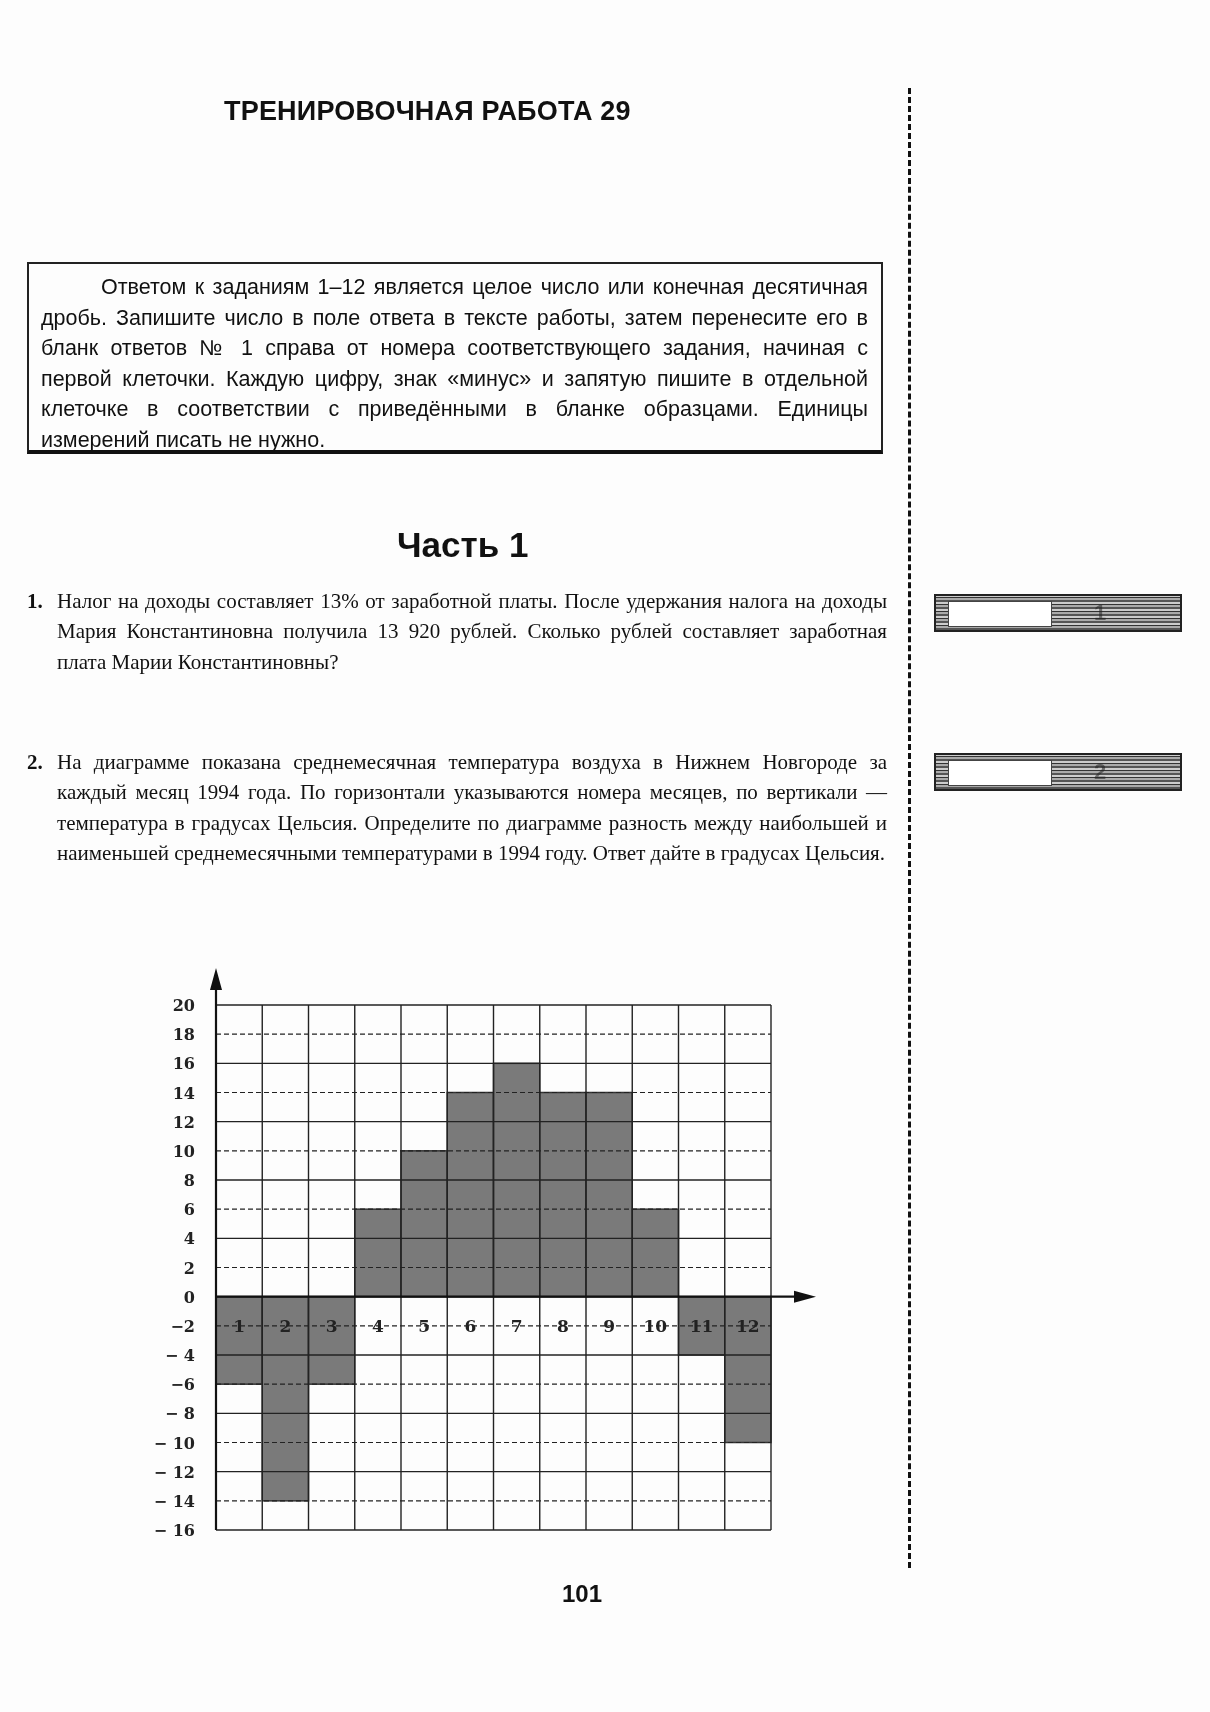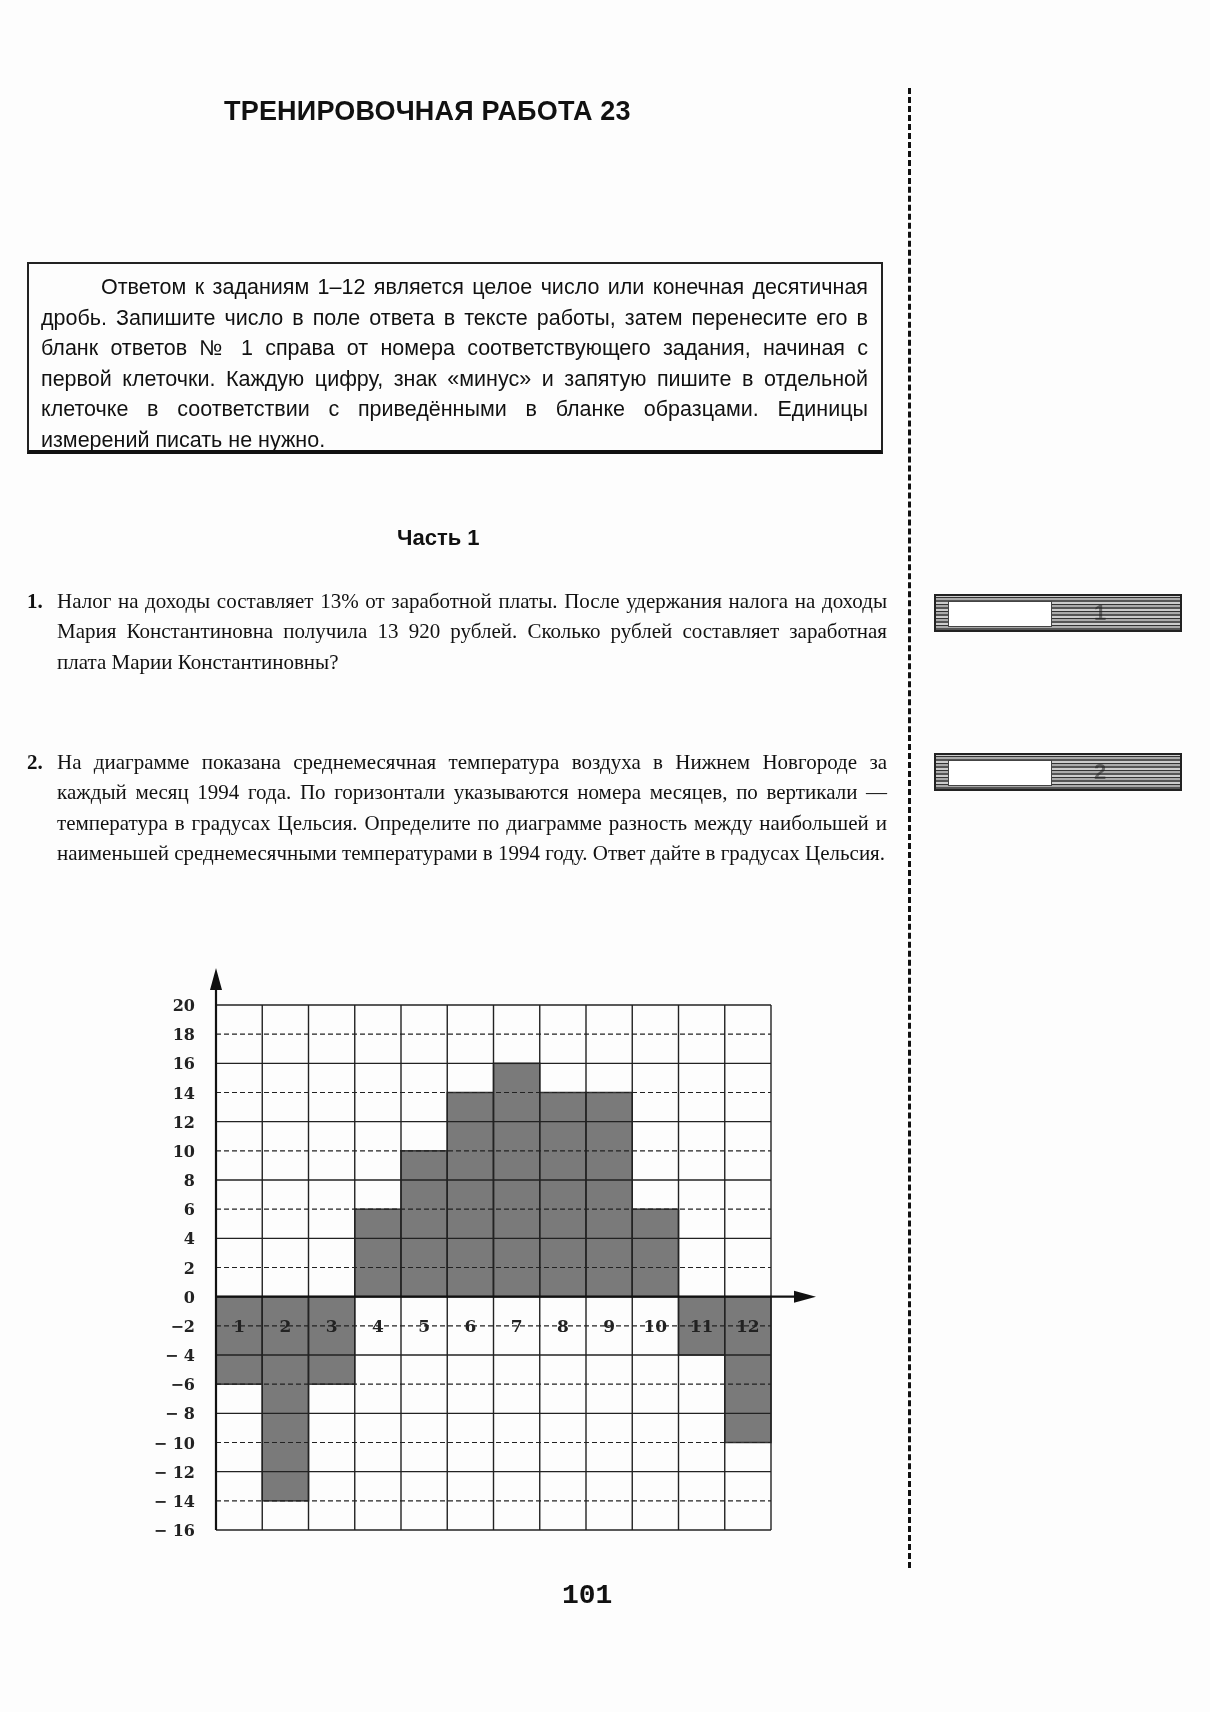--- a/index.html
+++ b/index.html
@@ -1,41 +1,41 @@
 <!DOCTYPE html>
 <html><head>
 <meta charset="utf-8">
 <style>
   html, body { margin: 0; padding: 0; background: #fdfdfd; }
   body { width: 1210px; height: 1712px; position: relative; overflow: hidden; color: #111; }
   .title { position: absolute; left: 224px; top: 96px; font-family: "Liberation Sans", sans-serif; font-weight: bold; font-size: 27px; letter-spacing: 0.2px; }
   .instr-box { position: absolute; left: 27px; top: 262px; width: 856px; height: 192px; border: 2px solid #222; border-bottom: 4px solid #111; box-sizing: border-box; padding: 8px 13px 0 12px; font-family: "Liberation Sans", sans-serif; font-size: 21.5px; line-height: 30.5px; text-align: justify; }
   .instr-box p { margin: 0; text-indent: 60px; }
-  .part-title { position: absolute; left: 397px; top: 525px; font-family: "Liberation Sans", sans-serif; font-weight: bold; font-size: 22px; }
+  .part-title { position: absolute; left: 397px; top: 525px; font-family: "Liberation Sans", sans-serif; font-weight: bold; font-size: 35px; }
   .task { position: absolute; left: 27px; width: 860px; font-family: "Liberation Serif", serif; font-size: 21px; line-height: 30.3px; }
   .task .num { position: absolute; left: 0; top: 0; font-weight: bold; }
   .task .txt { margin-left: 30px; text-align: justify; }
   .task1 { top: 586px; }
   .task2 { top: 747px; }
   .cut-line { position: absolute; left: 908px; top: 88px; height: 1480px; border-left: 3px dashed #111; }
   .answer-box { position: absolute; left: 934px; width: 248px; height: 38px; border: 2px solid #222; box-sizing: border-box;
     background: repeating-linear-gradient(0deg, #555 0 2px, #aaa 2px 4px, #333 4px 5px, #ccc 5px 7px); }
   .answer-box .field { position: absolute; left: 12px; top: 5px; width: 102px; height: 24px; background: #fff; border: 1px solid #444; }
   .answer-box .label { position: absolute; left: 158px; top: 4px; font-family: "Liberation Sans", sans-serif; font-weight: bold; font-size: 22px; color: #222; opacity: 0.55; }
   .ab1 { top: 594px; }
   .ab2 { top: 753px; }
-  .page-num { position: absolute; left: 562px; top: 1580px; font-family: Liberation Mono, monospace; font-weight: bold; font-size: 28px; }
+  .page-num { position: absolute; left: 562px; top: 1580px; font-family: Liberation Sans, sans-serif; font-weight: bold; font-size: 24px; }
   #chart { position: absolute; left: 0; top: 0; }
   .ytick { font-family: "DejaVu Serif", serif; font-weight: bold; font-size: 16px; fill: #222; }
   .mlabel { font-family: "DejaVu Serif", serif; font-weight: bold; font-size: 17px; fill: #222; }
 </style>
 </head>
 <body>
 
-<div class="title">ТРЕНИРОВОЧНАЯ РАБОТА 23</div>
+<div class="title">ТРЕНИРОВОЧНАЯ РАБОТА 29</div>
 
 <div class="instr-box">
   <p>Ответом к заданиям 1–12 является целое число или конечная десятичная дробь. Запишите число в поле ответа в тексте работы, затем перенесите его в бланк ответов № 1 справа от номера соответствующего задания, начиная с первой клеточки. Каждую цифру, знак «минус» и запятую пишите в отдельной клеточке в соответствии с приведёнными в бланке образцами. Единицы измерений писать не нужно.</p>
 </div>
 
 <div class="part-title">Часть 1</div>
 
 <div class="task task1">
   <span class="num">1.</span>
   <div class="txt">Налог на доходы составляет 13% от заработной платы. После удержания налога на доходы Мария Константиновна получила 13 920 рублей. Сколько рублей составляет заработная плата Марии Константиновны?</div>

